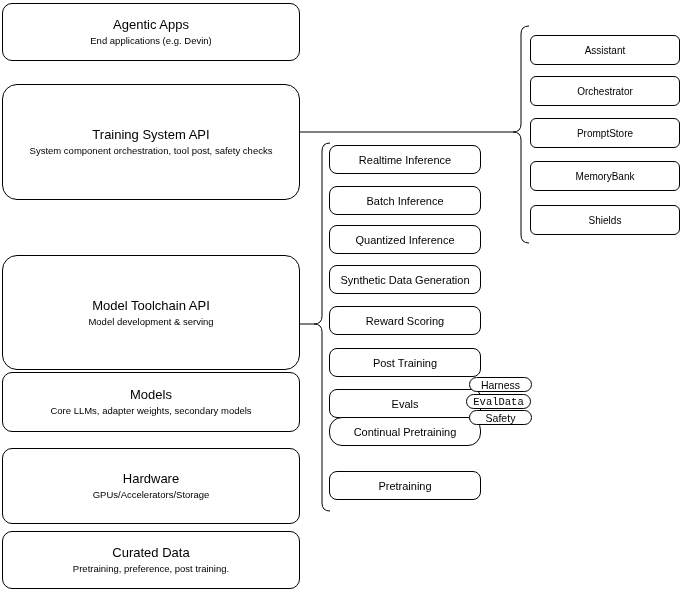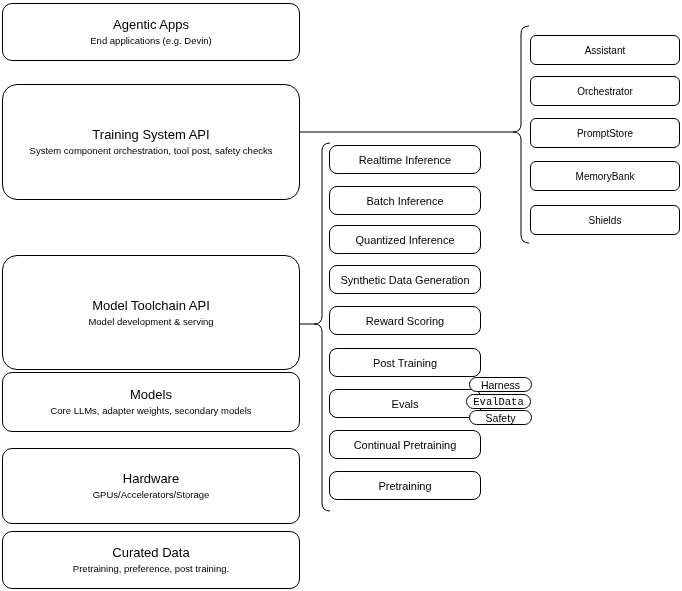--- a/index.html
+++ b/index.html
@@ -113,21 +113,21 @@
   </div>
   <div class="box mbox" style="top:306px;">
     <span>Reward Scoring</span>
   </div>
   <div class="box mbox" style="top:348px;">
     <span>Post Training</span>
   </div>
   <div class="box mbox" style="top:389px;">
     <span>Evals</span>
   </div>
-  <div class="box mbox" style="top:430px;">
+  <div class="box mbox" style="top:417px;border-radius:13px;">
     <span>Continual Pretraining</span>
   </div>
   <div class="box mbox" style="top:471px;">
     <span>Pretraining</span>
   </div>
 
   <div class="pill" style="left:469px;top:377px;width:63px;">
     <span>Harness</span>
   </div>
   <div class="pill" style="left:466px;top:394px;width:65px;font-family:Liberation Mono, monospace;">

